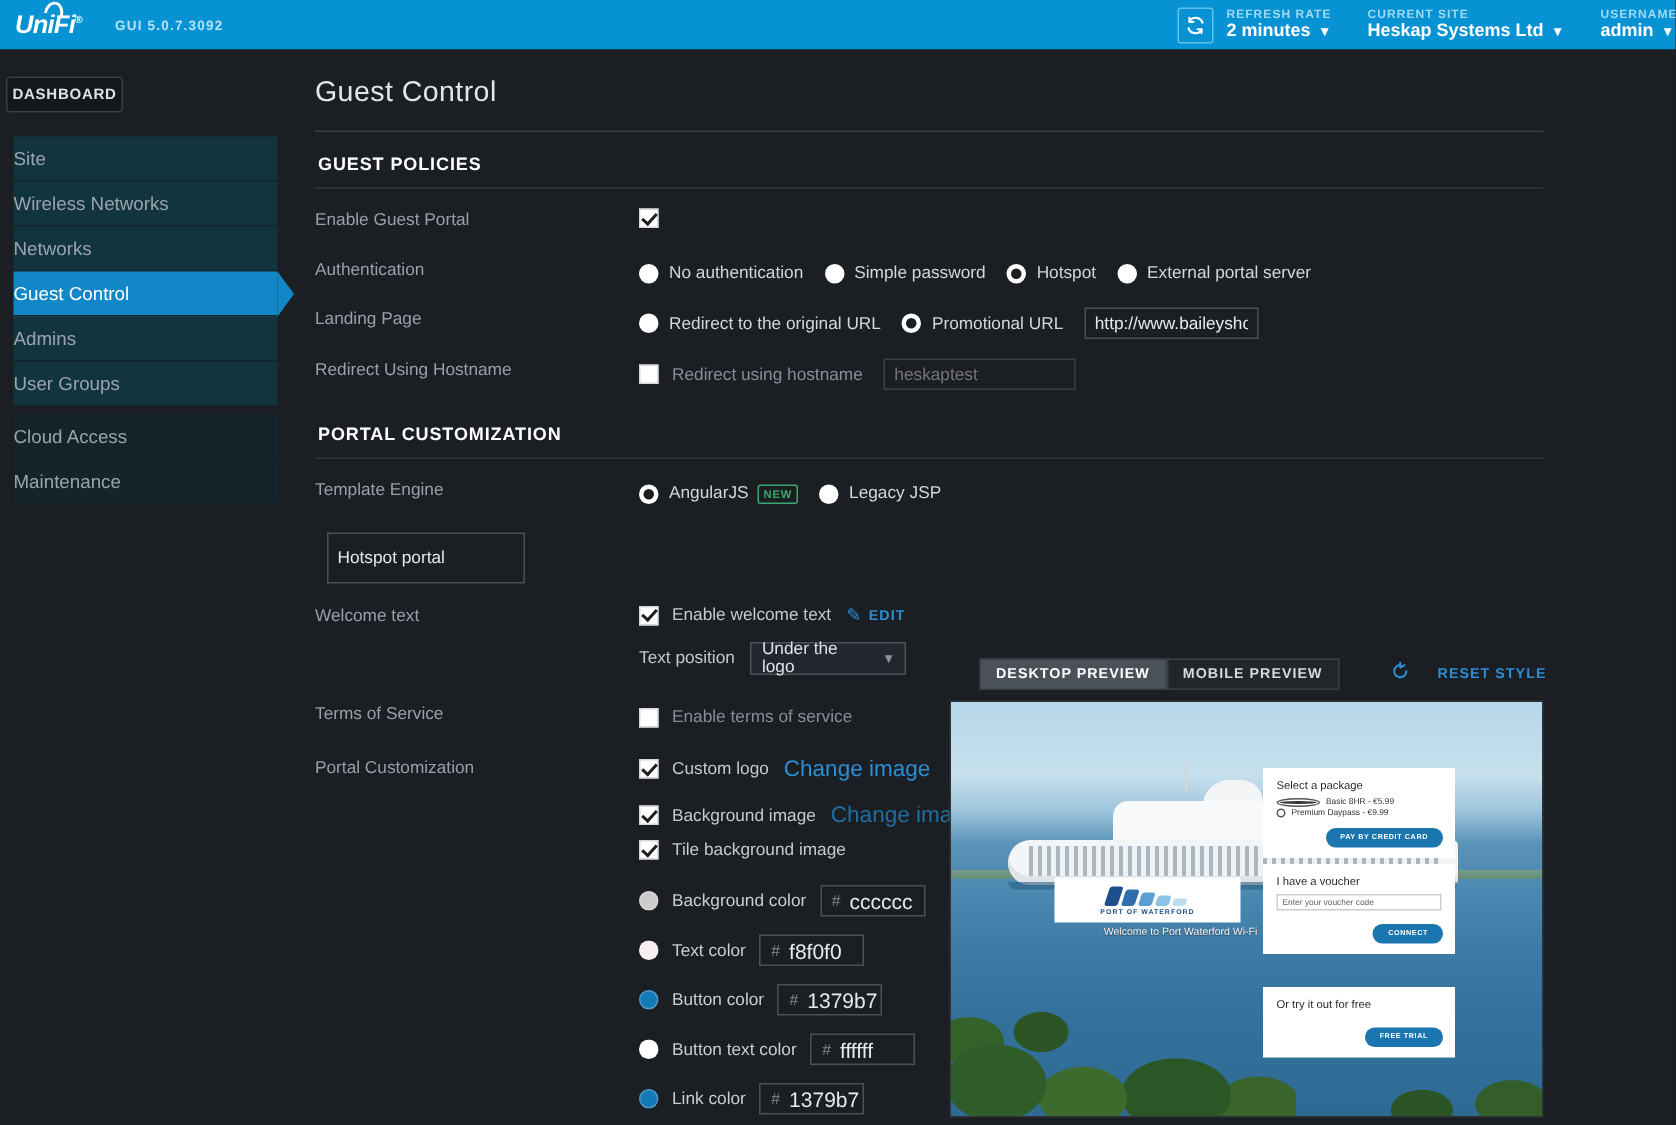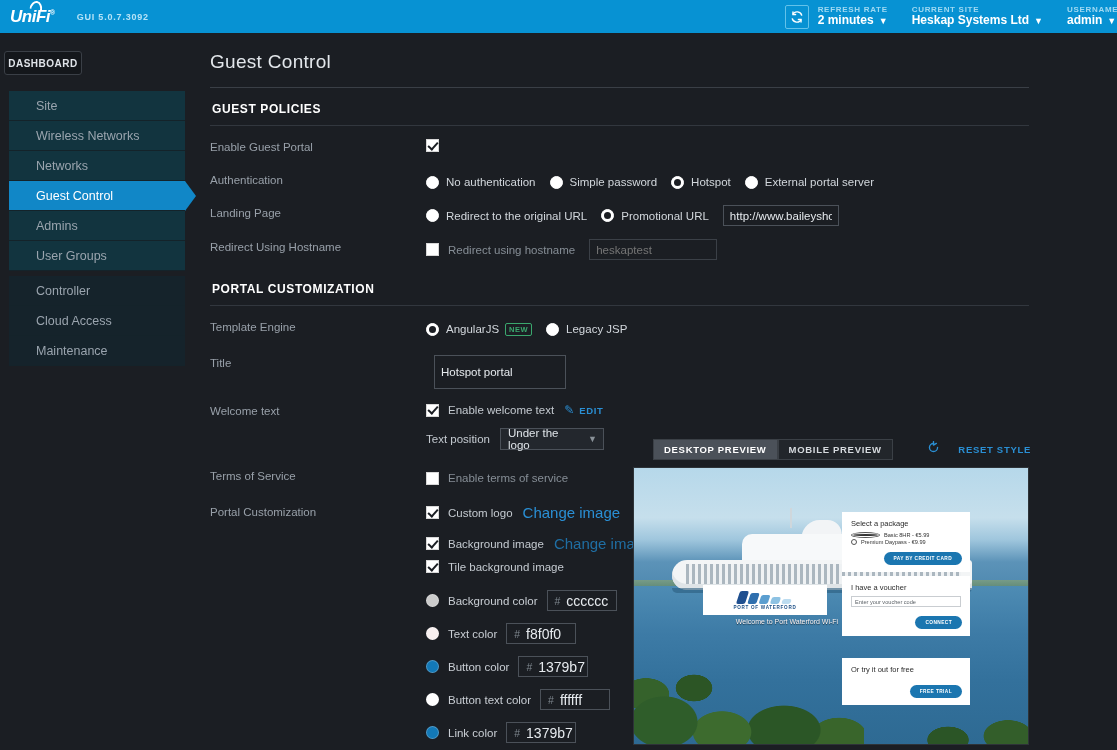--- a/index.html
+++ b/index.html
@@ -56,21 +56,21 @@
     background: #1b1e23;
   }
   #dashboard-tab {
     margin: 18px 0 0 4px; width: 78px; height: 24px;
     background: #14171b; border: 1px solid #3a3f46; border-radius: 3px;
     color: #dfe3e8; font-size: 10px; font-weight: bold; letter-spacing: 0.5px;
     display: flex; align-items: center; justify-content: center;
   }
   #nav-list { margin-top: 16px; margin-left: 9px; width: 176px; }
   .nav-item {
-    height: 30px; display: flex; align-items: center; padding-left: 27px;
+    height: 30px; display: flex; align-items: center; 
     font-size: 12.5px; color: #9aa4ae; background: #12343f;
     border-bottom: 1px solid #14232a;
   }
   .nav-item.group2 { background: #15232b; }
   .nav-item.active {
     background: #1187c7; color: #ffffff; position: relative;
   }
   .nav-item.active::after {
     content: ""; position: absolute; right: -11px; top: 0;
     border-top: 15px solid transparent; border-bottom: 15px solid transparent;
@@ -362,23 +362,20 @@
       <span>Guest Control</span>
       </div>
     <div class="nav-item">
       <span>Admins</span>
       </div>
     <div class="nav-item">
       <span>User Groups</span>
       </div>
     <div class="nav-gap"></div>
     <div class="nav-item group2">
-      <span>Controller</span>
-      </div>
-    <div class="nav-item group2">
       <span>Cloud Access</span>
       </div>
     <div class="nav-item group2">
       <span>Maintenance</span>
       </div>
   </div>
 </div>
 
 <div id="main">
   <h1 id="page-title">Guest Control</h1>
@@ -452,21 +449,20 @@
         <span class="badge-new">NEW</span>
       </span>
       <span class="radio-opt">
         <span class="rb"></span>
         <span class="rb-lab">Legacy JSP</span>
       </span>
     </div>
   </div>
 
   <div class="row" style="margin-top:16px">
-    <div class="row-label">Title</div>
     <div class="row-body" style="padding-left:8px">
       <input class="txt title-in" value="Hotspot portal" style="">
     </div>
   </div>
 
   <div class="row" style="margin-top:14px">
     <div class="row-label">Welcome text</div>
     <div class="row-body" style="flex-direction:column;align-items:flex-start">
       <div style="display:flex;align-items:center">
         <span class="cb checked"></span>

